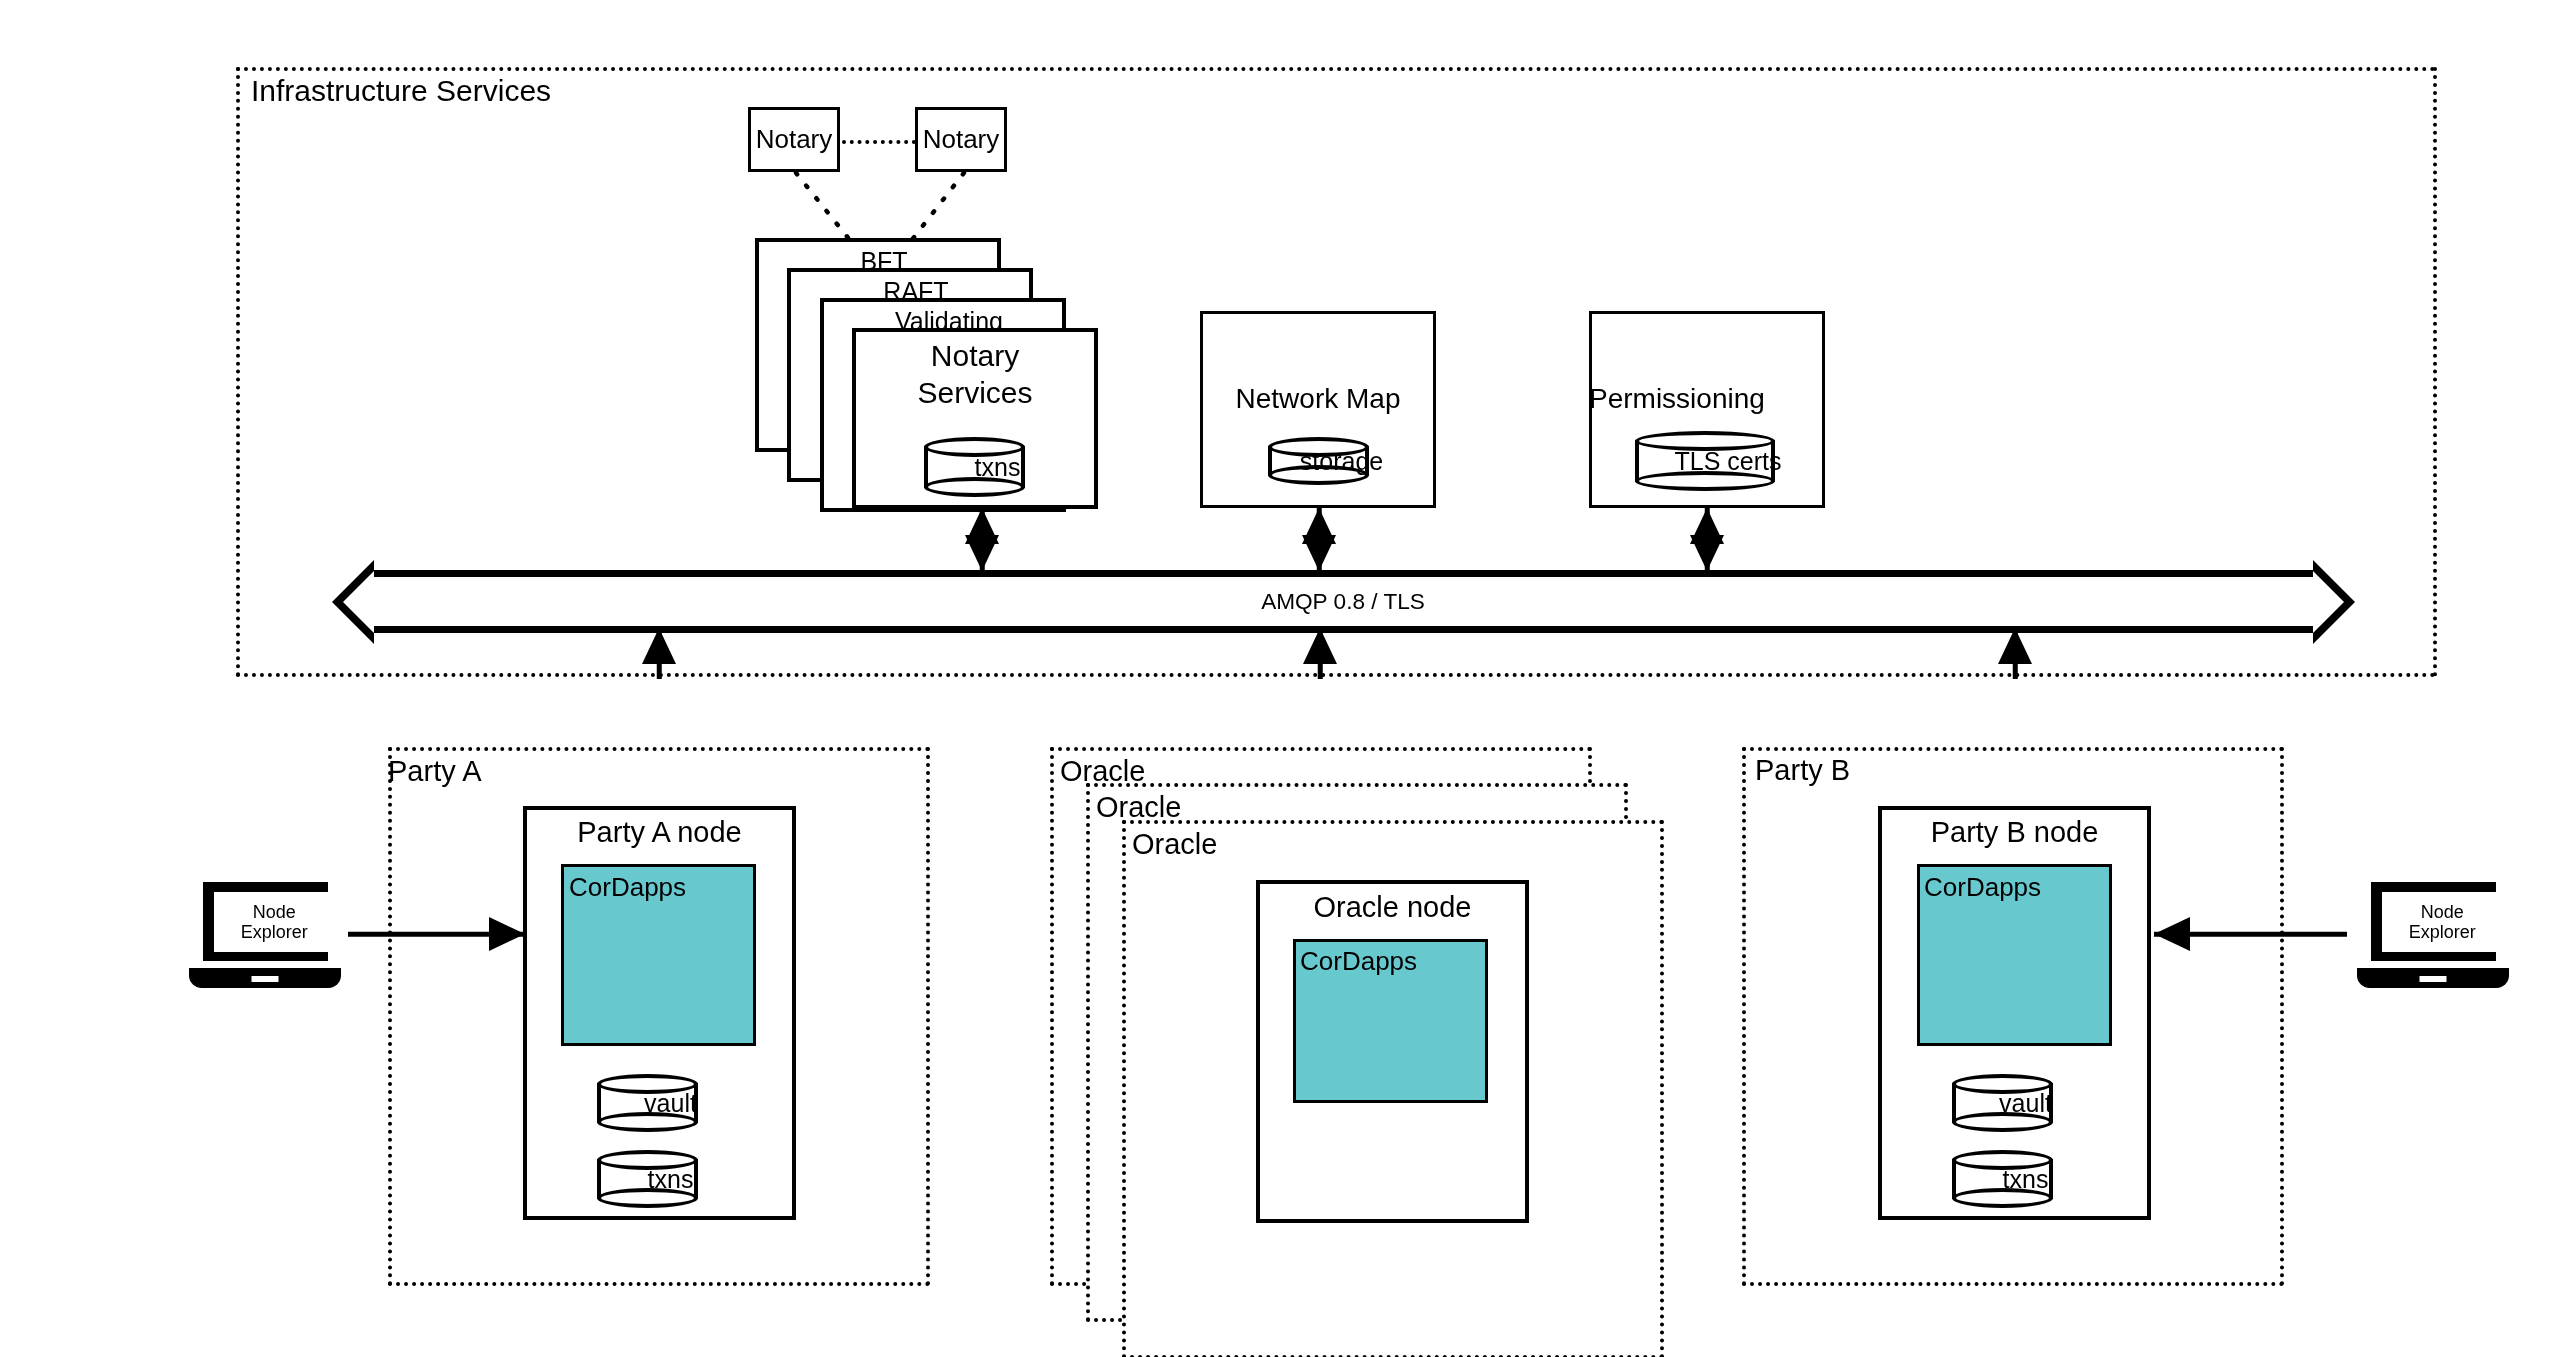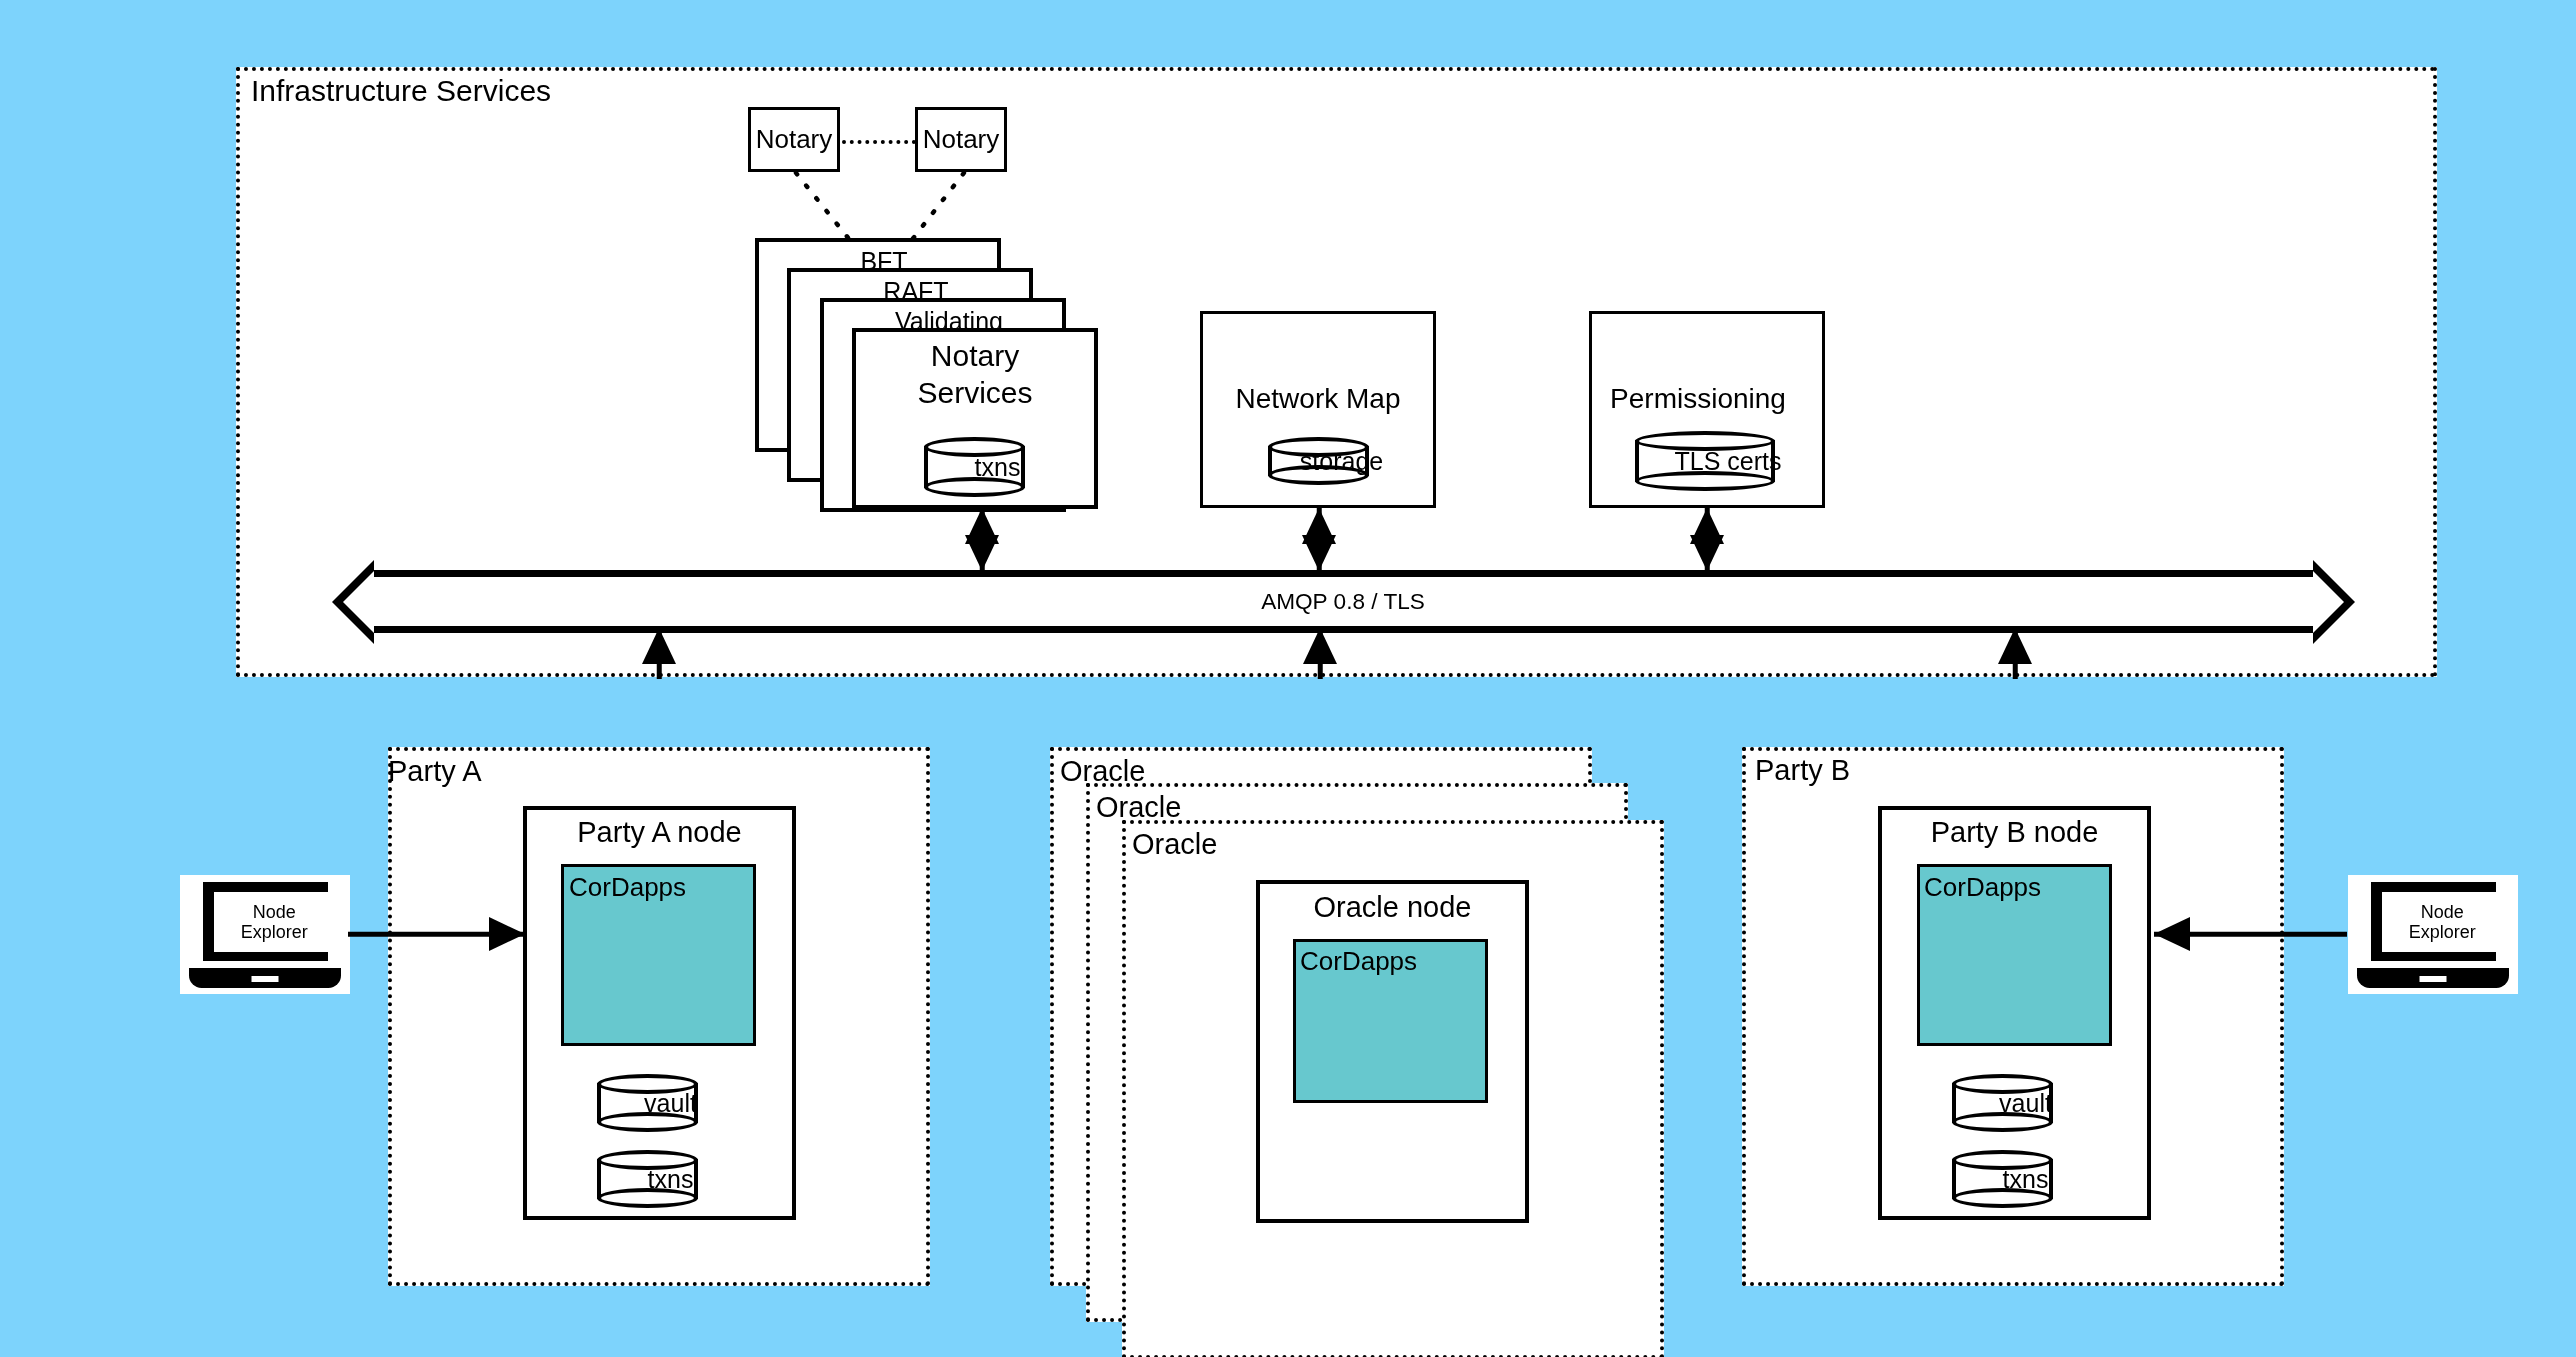--- a/index.html
+++ b/index.html
@@ -13,21 +13,21 @@
     position: relative;
     font-family: "Liberation Sans", sans-serif;
     color: #000000;
     overflow: hidden;
   }
   .canvas {
     position: absolute;
     left: 0; top: 0;
     width: 2576px;
     height: 1357px;
-    background: #7dd3fc;
+    background: #ffffff;
   }
   
   .box {
     position: absolute;
     background: #ffffff;
     border: 3.6px solid #000000;
     box-sizing: border-box;
   }
   .dotted-box {
     position: absolute;
@@ -89,21 +89,21 @@
   }
   
   #network-map { left: 1200px; top: 311px; width: 236px; height: 197px; }
   #nm-title {
     left: 1200px; top: 384px; width: 236px;
     text-align: center; font-size: 28px;
   }
   #permissioning { left: 1589px; top: 311px; width: 236px; height: 197px; }
   #perm-title {
     left: 1589px; top: 384px; width: 218px;
-    text-align: center; font-size: 28px;
+    font-size: 28px;
   }
   
   .cyl {
     position: absolute;
     box-sizing: border-box;
   }
   .cyl .body {
     position: absolute;
     left: 0; top: 9px;
     width: 100%;

